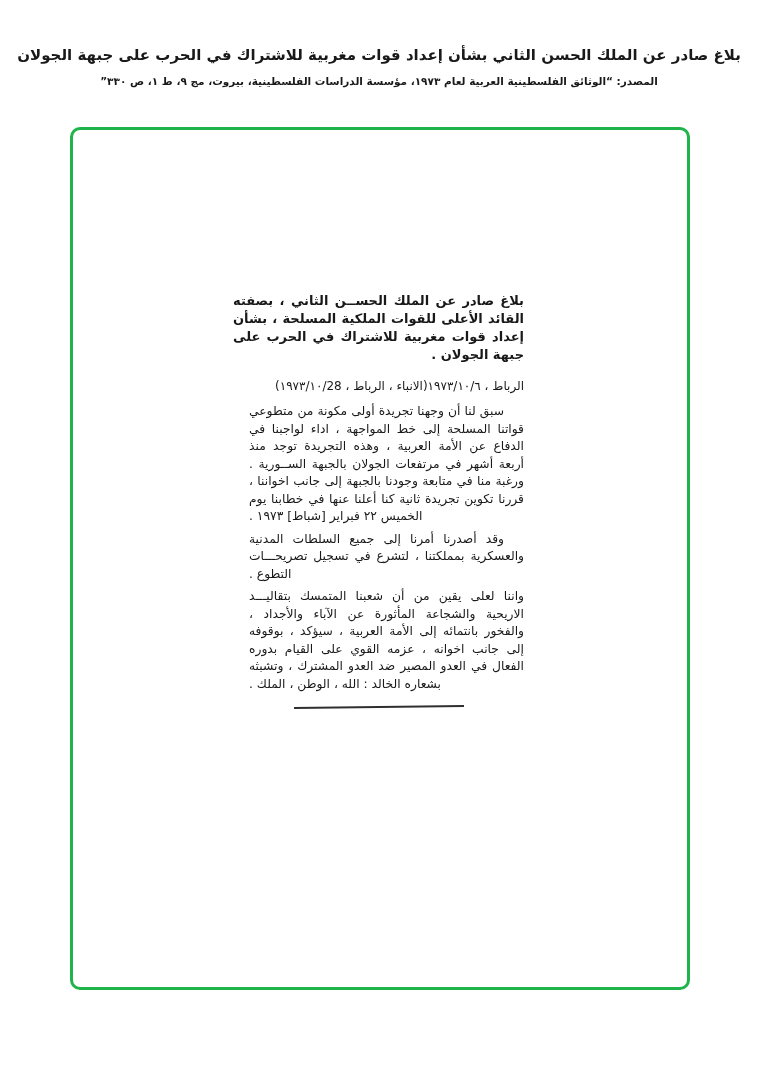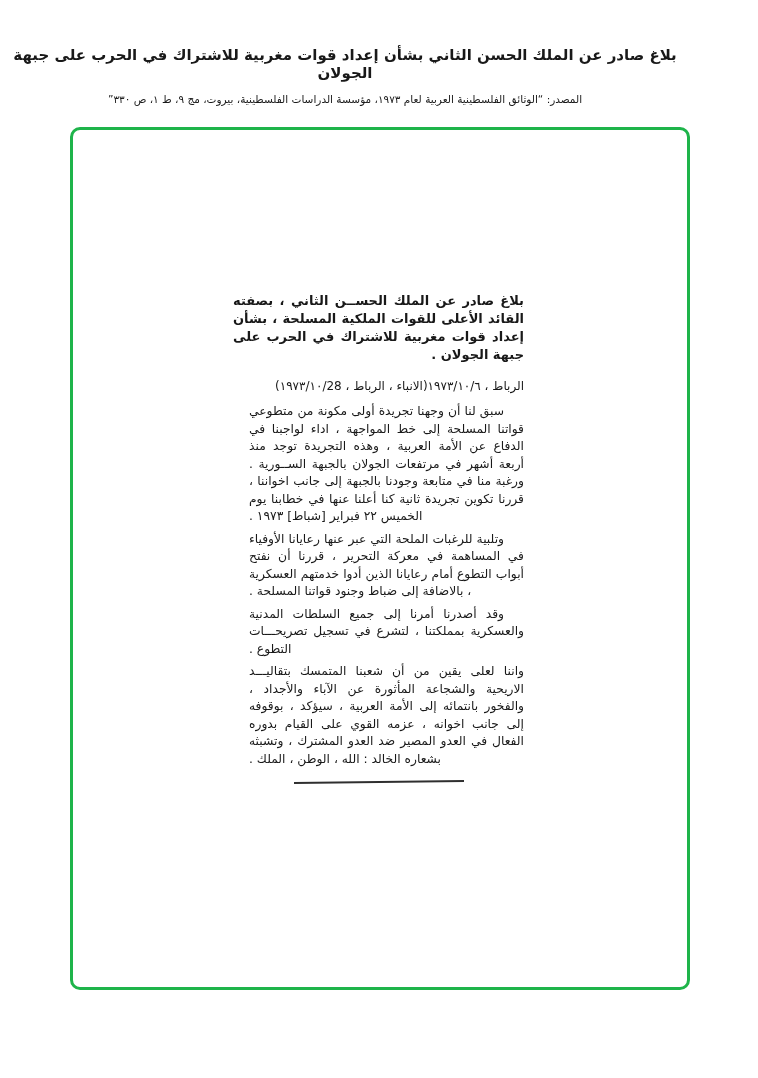--- a/index.html
+++ b/index.html
@@ -1,18 +1,18 @@
 <!DOCTYPE html>
 <html><head>
 <meta charset="utf-8">
 <style>
   html, body { margin: 0; padding: 0; background: #ffffff; }
   .page {
     position: relative;
-    width: 690px;
+    width: 758px;
     height: 1078px;
     background: #ffffff;
     font-family: "DejaVu Sans", sans-serif;
     color: #191919;
     overflow: hidden;
   }
   .page-header {
     position: absolute;
     top: 46px;
     left: 0;
@@ -20,21 +20,21 @@
     text-align: center;
   }
   .page-title {
     font-size: 15px;
     font-weight: bold;
     letter-spacing: 0.2px;
   }
   .page-source {
     margin-top: 11px;
     font-size: 10.5px;
-    font-weight: normal;
+    font-weight: bold;
   }
   .frame {
     position: absolute;
     left: 70px;
     top: 127px;
     width: 614px;
     height: 857px;
     border: 3px solid #1eb44a;
     border-radius: 10px;
     background: #ffffff;
@@ -93,21 +93,20 @@
 
     <p class="doc-heading">بلاغ صادر عن الملك الحســن الثاني ، بصفته القائد الأعلى للقوات الملكية المسلحة ، بشأن إعداد قوات مغربية للاشتراك في الحرب على جبهة الجولان .</p>
 
     <div class="dateline">
       <span>الرباط ، ١٩٧٣/١٠/٦</span>
       <span>(الانباء ، الرباط ، ١٩٧٣/١٠/28)</span>
     </div>
 
     <p class="para indent">سبق لنا أن وجهنا تجريدة أولى مكونة من متطوعي قواتنا المسلحة إلى خط المواجهة ، اداء لواجبنا في الدفاع عن الأمة العربية ، وهذه التجريدة توجد منذ أربعة أشهر في مرتفعات الجولان بالجبهة الســورية . ورغبة منا في متابعة وجودنا بالجبهة إلى جانب اخواننا ، قررنا تكوين تجريدة ثانية كنا أعلنا عنها في خطابنا يوم الخميس ٢٢ فبراير [شباط] ١٩٧٣ .</p>
 
-    <p class="para indent">وتلبية للرغبات الملحة التي عبر عنها رعايانا الأوفياء في المساهمة في معركة التحرير ، قررنا أن نفتح أبواب التطوع أمام رعايانا الذين أدوا خدمتهم العسكرية ، بالاضافة إلى ضباط وجنود قواتنا المسلحة .</p>
 
     <p class="para indent">وقد أصدرنا أمرنا إلى جميع السلطات المدنية والعسكرية بمملكتنا ، لتشرع في تسجيل تصريحـــات التطوع .</p>
 
     <p class="para">واننا لعلى يقين من أن شعبنا المتمسك بتقاليـــد الاريحية والشجاعة المأثورة عن الآباء والأجداد ، والفخور بانتمائه إلى الأمة العربية ، سيؤكد ، بوقوفه إلى جانب اخوانه ، عزمه القوي على القيام بدوره الفعال في العدو المصير ضد العدو المشترك ، وتشبثه بشعاره الخالد : الله ، الوطن ، الملك .</p>
 
     <div class="divider" style="background: rgb(47, 47, 47);"></div>
 
   </div>
 
 </div>

